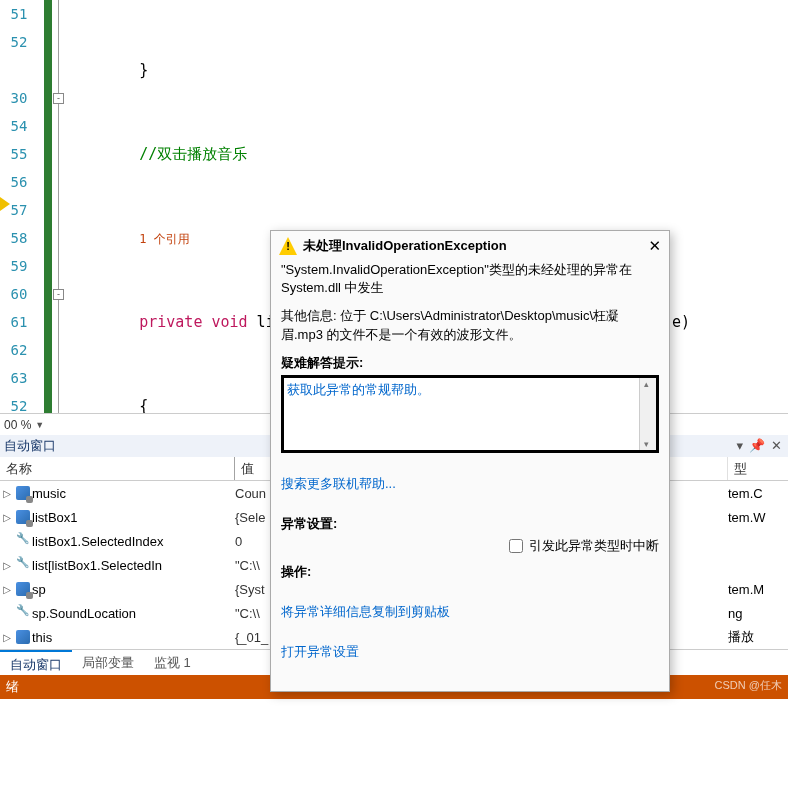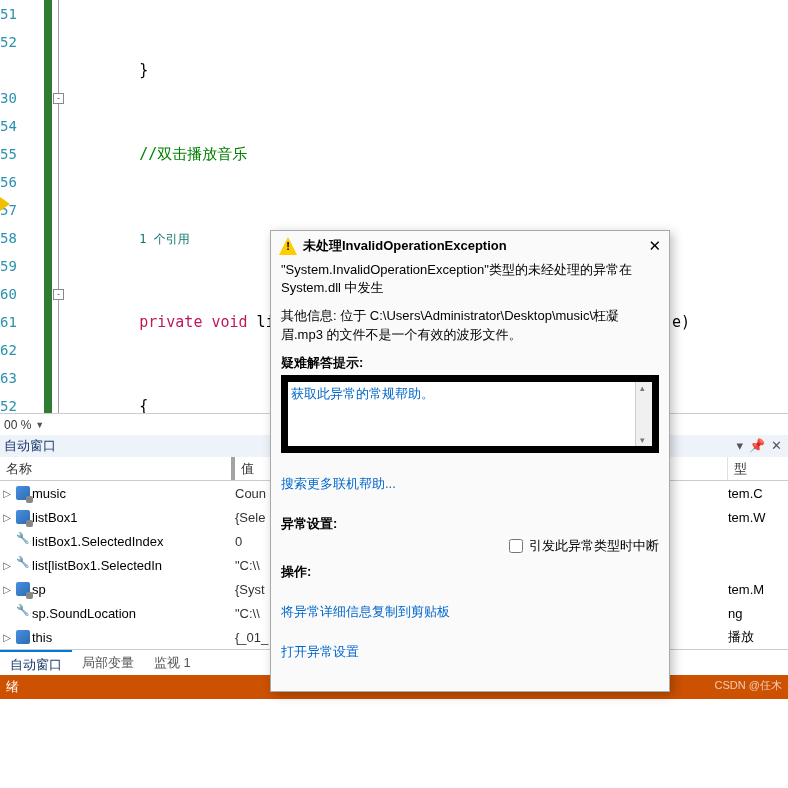--- a/index.html
+++ b/index.html
@@ -12,21 +12,21 @@
   overflow: hidden;
   position: relative;
 }
 .code-editor {
   display: flex;
   height: 413px;
   position: relative;
 }
 .line-numbers {
   width: 44px;
-  text-align: left;
+  text-align: center;
   padding-right: 6px;
   color: #2b91af;
   font-family: Consolas, monospace;
   font-size: 14px;
   line-height: 28px;
 }
 .line-numbers div { height: 28px; }
 .markers {
   width: 8px;
   background: #2e7d32;
@@ -60,21 +60,21 @@
   font-family: Consolas, monospace;
   font-size: 15px;
   line-height: 28px;
   white-space: pre;
   overflow: hidden;
 }
 .code-line { height: 28px; padding-left: 4px; }
 .kw { color: #be185d; }
 .type { color: #2b91af; }
 .comment { color: #008000; }
-.ref-hint { color: #0f766e; font-size: 12px; }
+.ref-hint { color: #c2410c; font-size: 12px; }
 .zoom-bar {
   height: 22px;
   border-top: 1px solid #ccc;
   padding-left: 4px;
   font-size: 12px;
   line-height: 22px;
   color: #333;
   display: flex;
   align-items: center;
 }
@@ -91,21 +91,21 @@
 }
 .panel-title .right-icons { display: flex; gap: 6px; padding-right: 6px; color: #555; }
 .var-header {
   display: flex;
   height: 24px;
   border-bottom: 1px solid #ccc;
   font-size: 13px;
   color: #333;
 }
 .var-header div { padding: 3px 6px; }
-.var-col-name { width: 235px; border-right: 4px solid #a3a3a3; }
+.var-col-name { width: 235px; border-right: 1px solid #a3a3a3; }
 .var-col-val { flex: 1; border-right: 1px solid #e0e0e0; }
 .var-col-type { width: 60px; }
 .var-rows { }
 .var-row {
   display: flex;
   height: 24px;
   align-items: center;
   font-size: 13px;
 }
 .var-row .exp { width: 14px; text-align: center; color: #555; font-size: 10px; }
@@ -183,21 +183,21 @@
   justify-content: center;
   font-size: 11px;
   font-weight: bold;
 }
 .exc-header .title { flex: 1; font-weight: bold; }
 .exc-header .close { font-size: 15px; cursor: pointer; }
 .exc-body { padding: 0 10px 8px 10px; }
 .exc-text { margin-bottom: 10px; line-height: 1.4; }
 .exc-section-title { font-weight: bold; margin-top: 8px; margin-bottom: 3px; }
 .exc-hints {
-  border: 7px solid #000000;
+  border: 3px solid #000000;
   background: #fff;
   height: 78px;
   position: relative;
   padding: 3px;
 }
 .exc-hints a { color: #0066cc; text-decoration: none; }
 .exc-hints .scroll {
   position: absolute;
   right: 0; top: 0;
   width: 17px; height: 100%;

